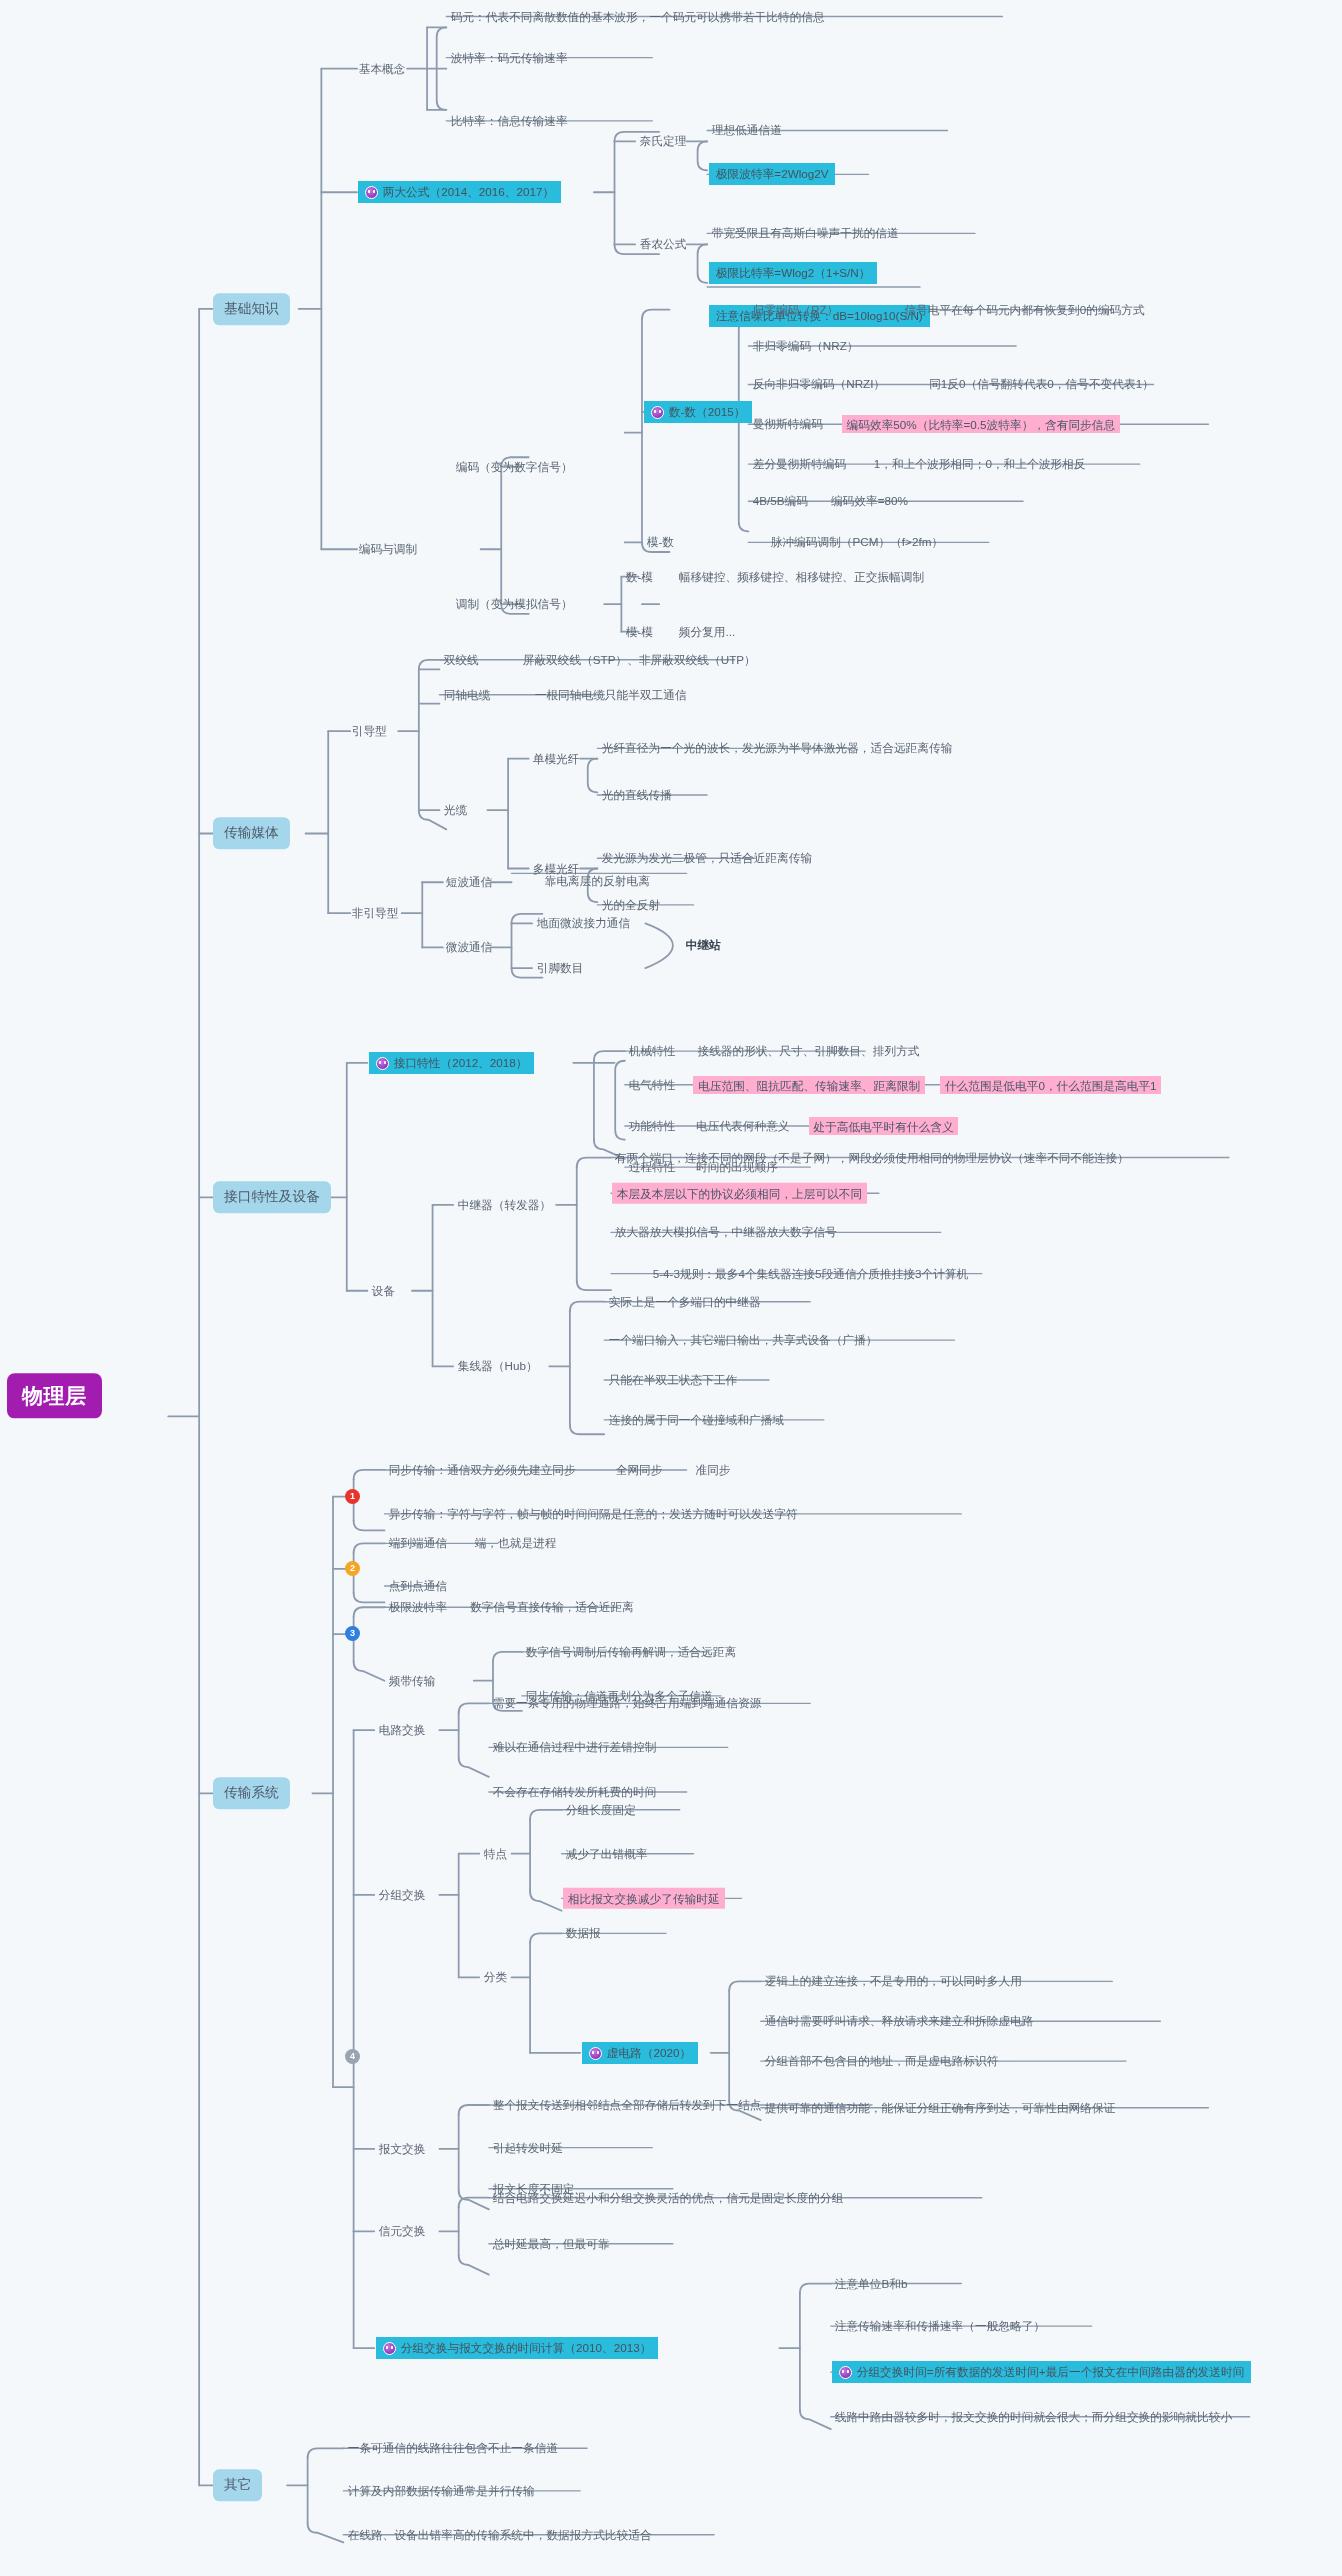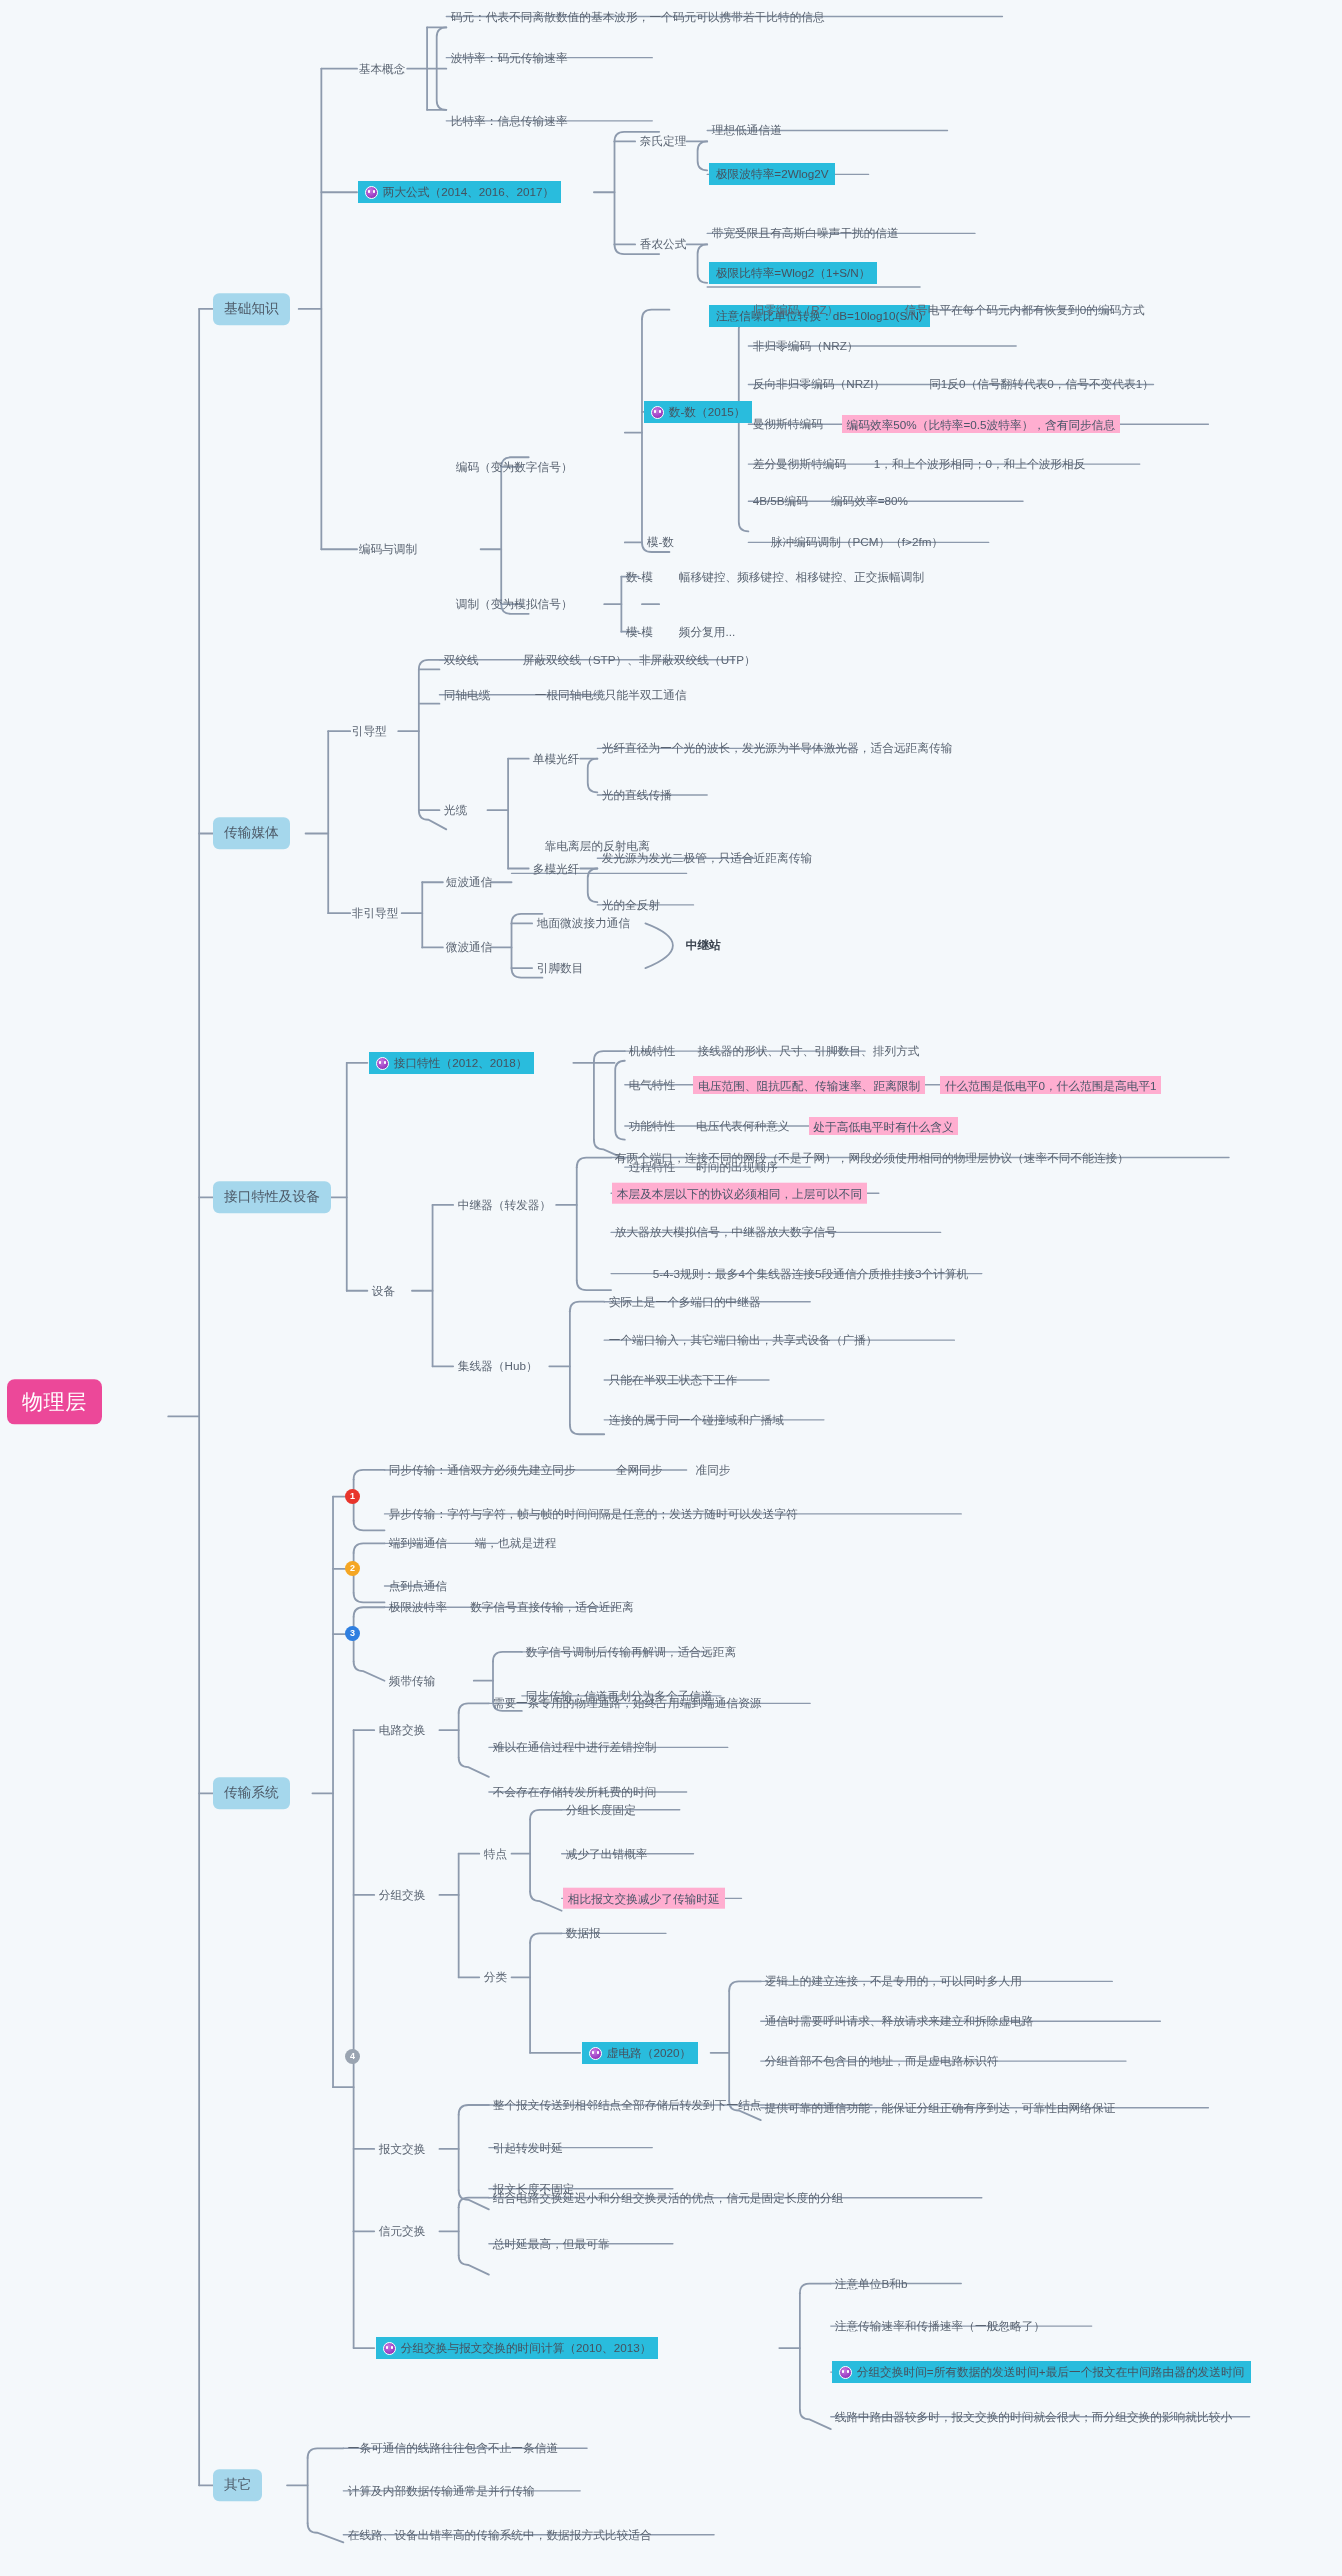--- a/index.html
+++ b/index.html
@@ -19,28 +19,27 @@
   .node {
     position: absolute;
     white-space: nowrap;
     font-size: 11.7px;
     line-height: 1.3;
     color: #5a6472;
     padding: 1.4px 2.7px;
   }
   
   .root {
-    background: #ec4899;
+    background: #a21caf;
     color: #ffffff;
     font-size: 21px;
-    font-weight: normal;
+    font-weight: bold;
     border-radius: 7.6px;
     padding: 9px 15px;
     letter-spacing: 0.7px;
-    margin-top: 6px;
   }
   
   .branch {
     background: #a5d7ec;
     color: #4d5a68;
     font-size: 13.7px;
     border-radius: 6.2px;
     padding: 6.9px 11px;
   }
   
@@ -402,21 +401,21 @@
   <div class="node" style="left:441px; top:810px; transform:translateY(-50%);">光缆</div>
   <div class="node" style="left:530px; top:759px; transform:translateY(-50%);">单模光纤</div>
   <div class="node" style="left:599px; top:748px; transform:translateY(-50%);">光纤直径为一个光的波长，发光源为半导体激光器，适合远距离传输</div>
   <div class="node" style="left:599px; top:795px; transform:translateY(-50%);">光的直线传播</div>
   <div class="node" style="left:530px; top:869px; transform:translateY(-50%);">多模光纤</div>
   <div class="node" style="left:599px; top:858px; transform:translateY(-50%);">发光源为发光二极管，只适合近距离传输</div>
   <div class="node" style="left:599px; top:905px; transform:translateY(-50%);">光的全反射</div>
 
   <div class="node" style="left:349px; top:913px; transform:translateY(-50%);">非引导型</div>
   <div class="node" style="left:443px; top:882px; transform:translateY(-50%);">短波通信</div>
-  <div class="node" style="left:542px; top:846px; transform:translateY(-50%);">靠电离层的反射电离</div>
+  <div class="node" style="left:542px; top:882px; transform:translateY(-50%);font-family:Liberation Serif, serif;">靠电离层的反射电离</div>
   <div class="node" style="left:443px; top:947px; transform:translateY(-50%);">微波通信</div>
   <div class="node" style="left:534px; top:923px; transform:translateY(-50%);">地面微波接力通信</div>
   <div class="node" style="left:534px; top:968px; transform:translateY(-50%);">引脚数目</div>
   <div class="node relay-label" style="left:683px; top:945px; transform:translateY(-50%);">中继站</div>
 
   <div class="node cyan" style="left:369px; top:1063px; transform:translateY(-50%);">
     <span class="ic"></span><span>接口特性（2012、2018）</span>
   </div>
   <div class="node" style="left:626px; top:1051px; transform:translateY(-50%);"><span>机械特性</span><span style="display:inline-block;width:22px"></span><span>接线器的形状、尺寸、引脚数目、排列方式</span></div>
   <div class="node" style="left:626px; top:1085px; transform:translateY(-50%);"><span>电气特性</span><span style="display:inline-block;width:18px"></span><span class="pink">电压范围、阻抗匹配、传输速率、距离限制</span><span style="display:inline-block;width:15px"></span><span class="pink">什么范围是低电平0，什么范围是高电平1</span></div>

